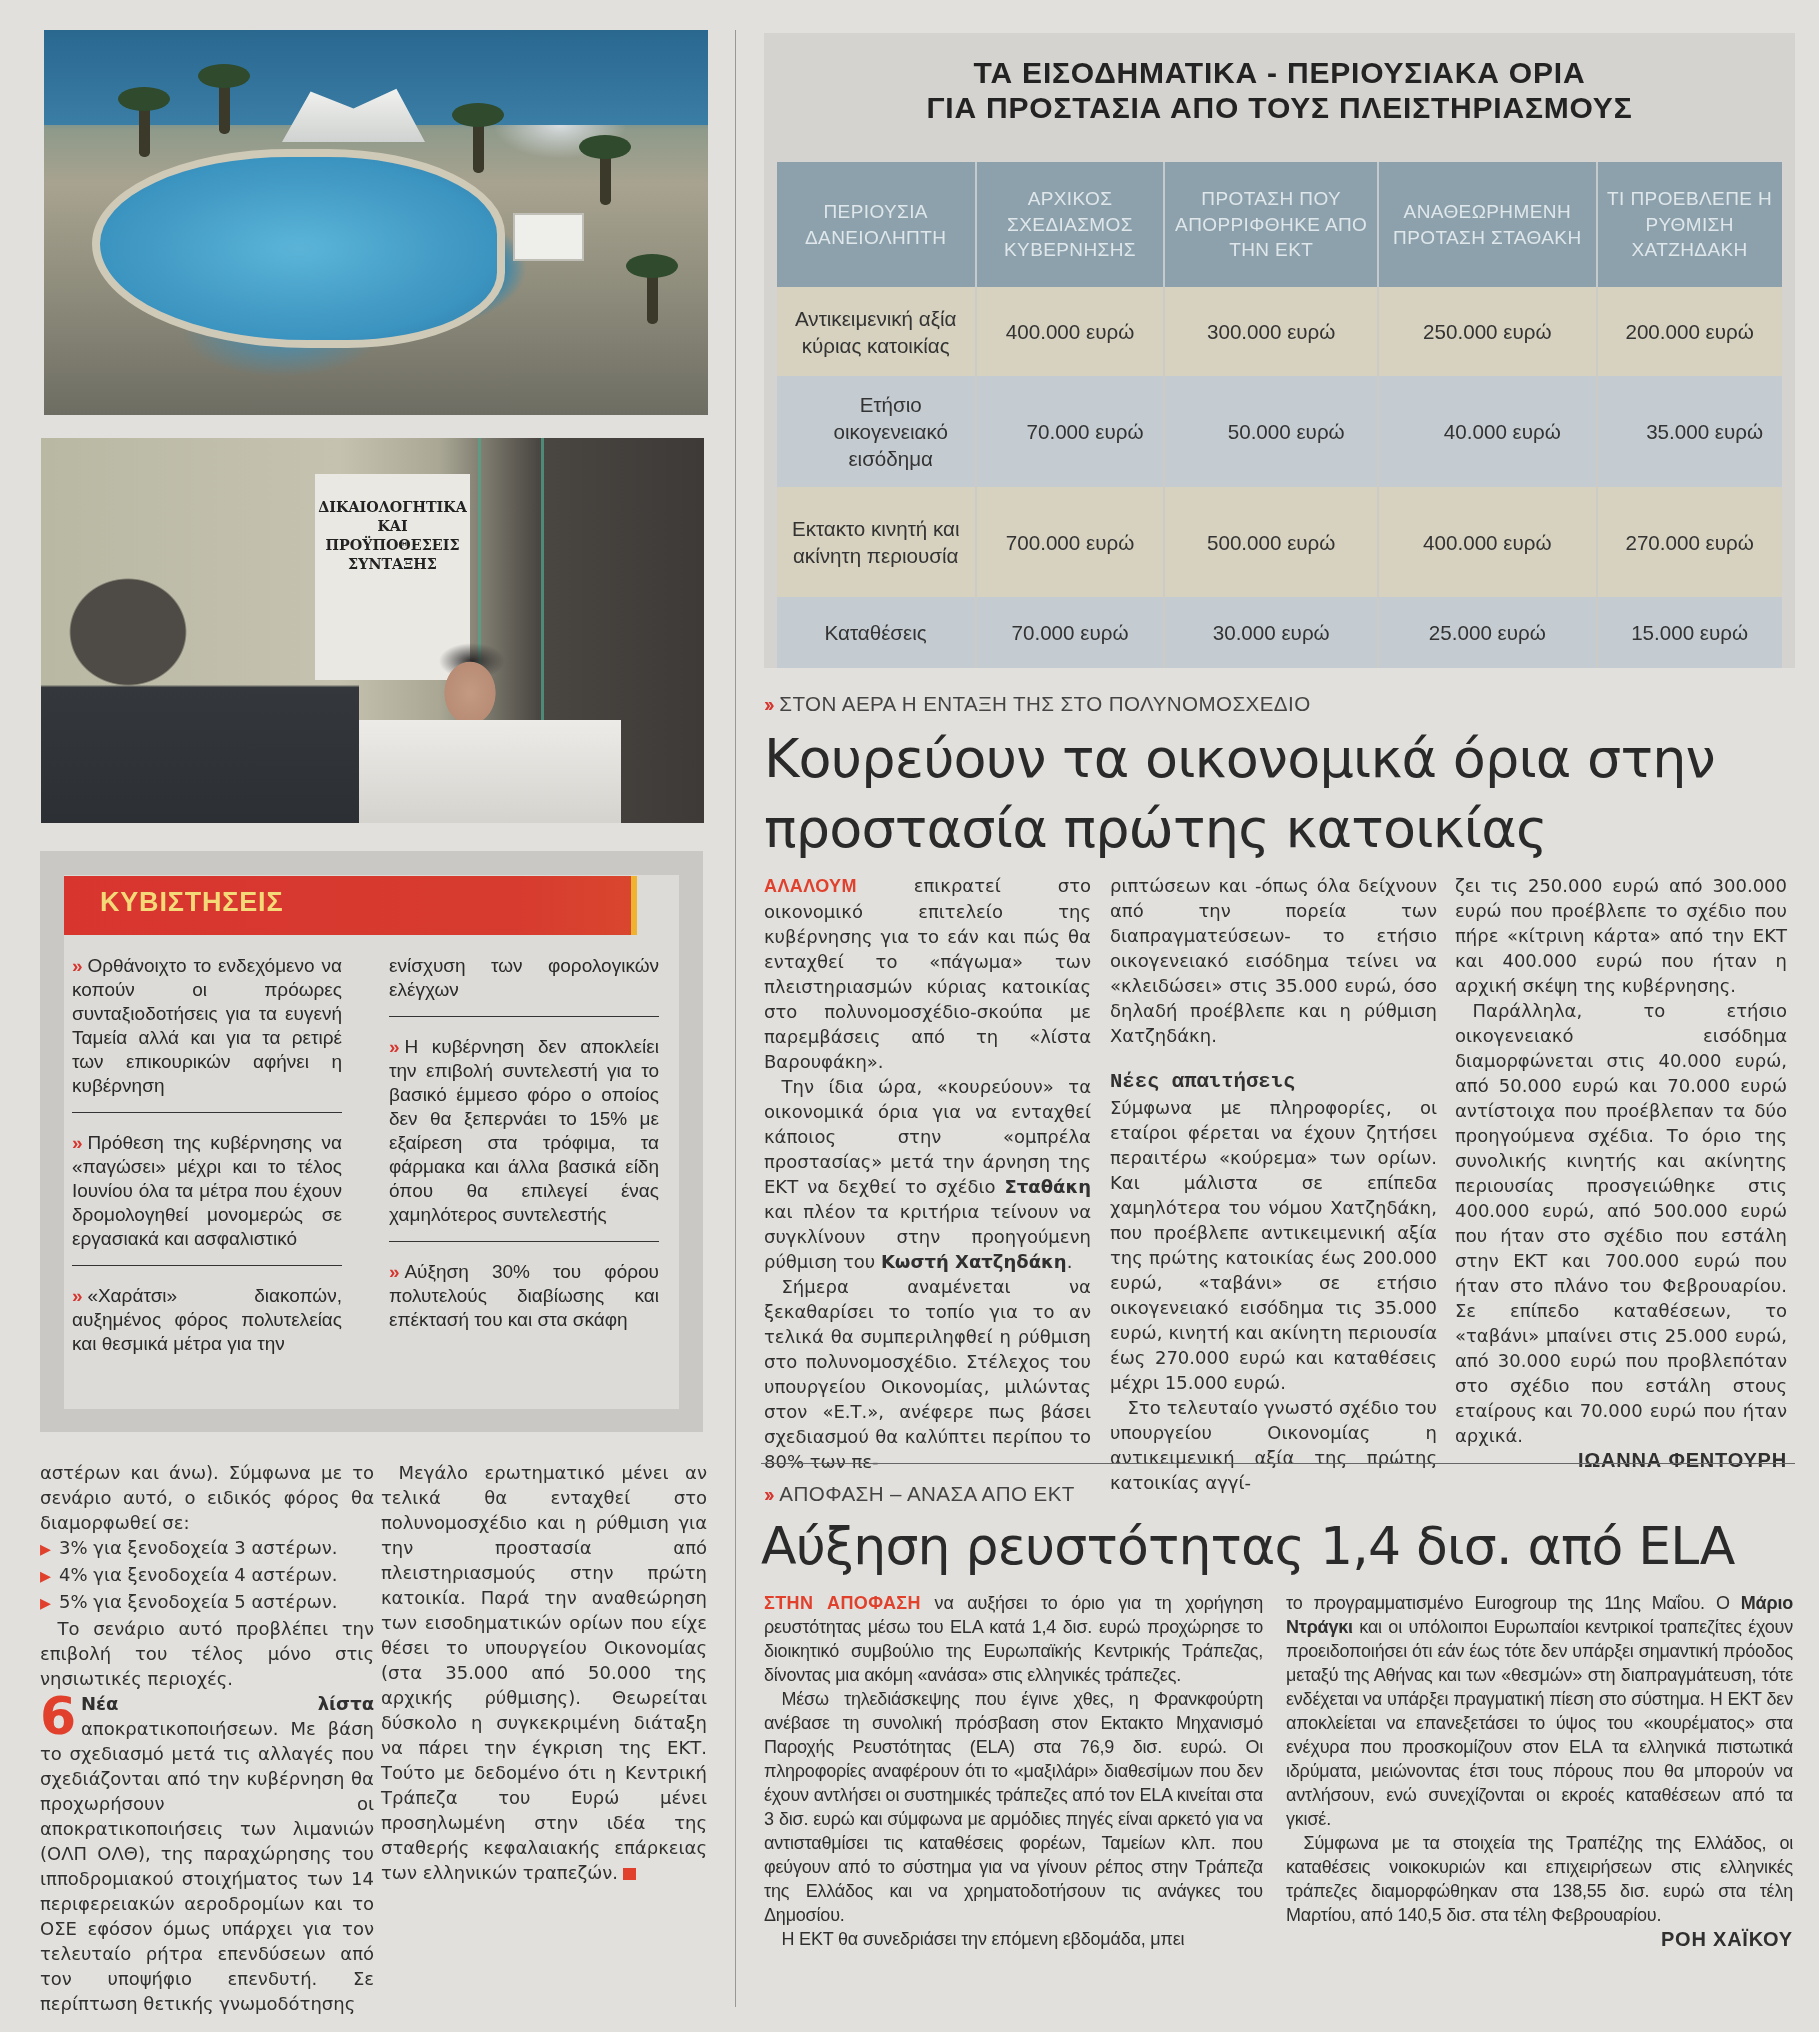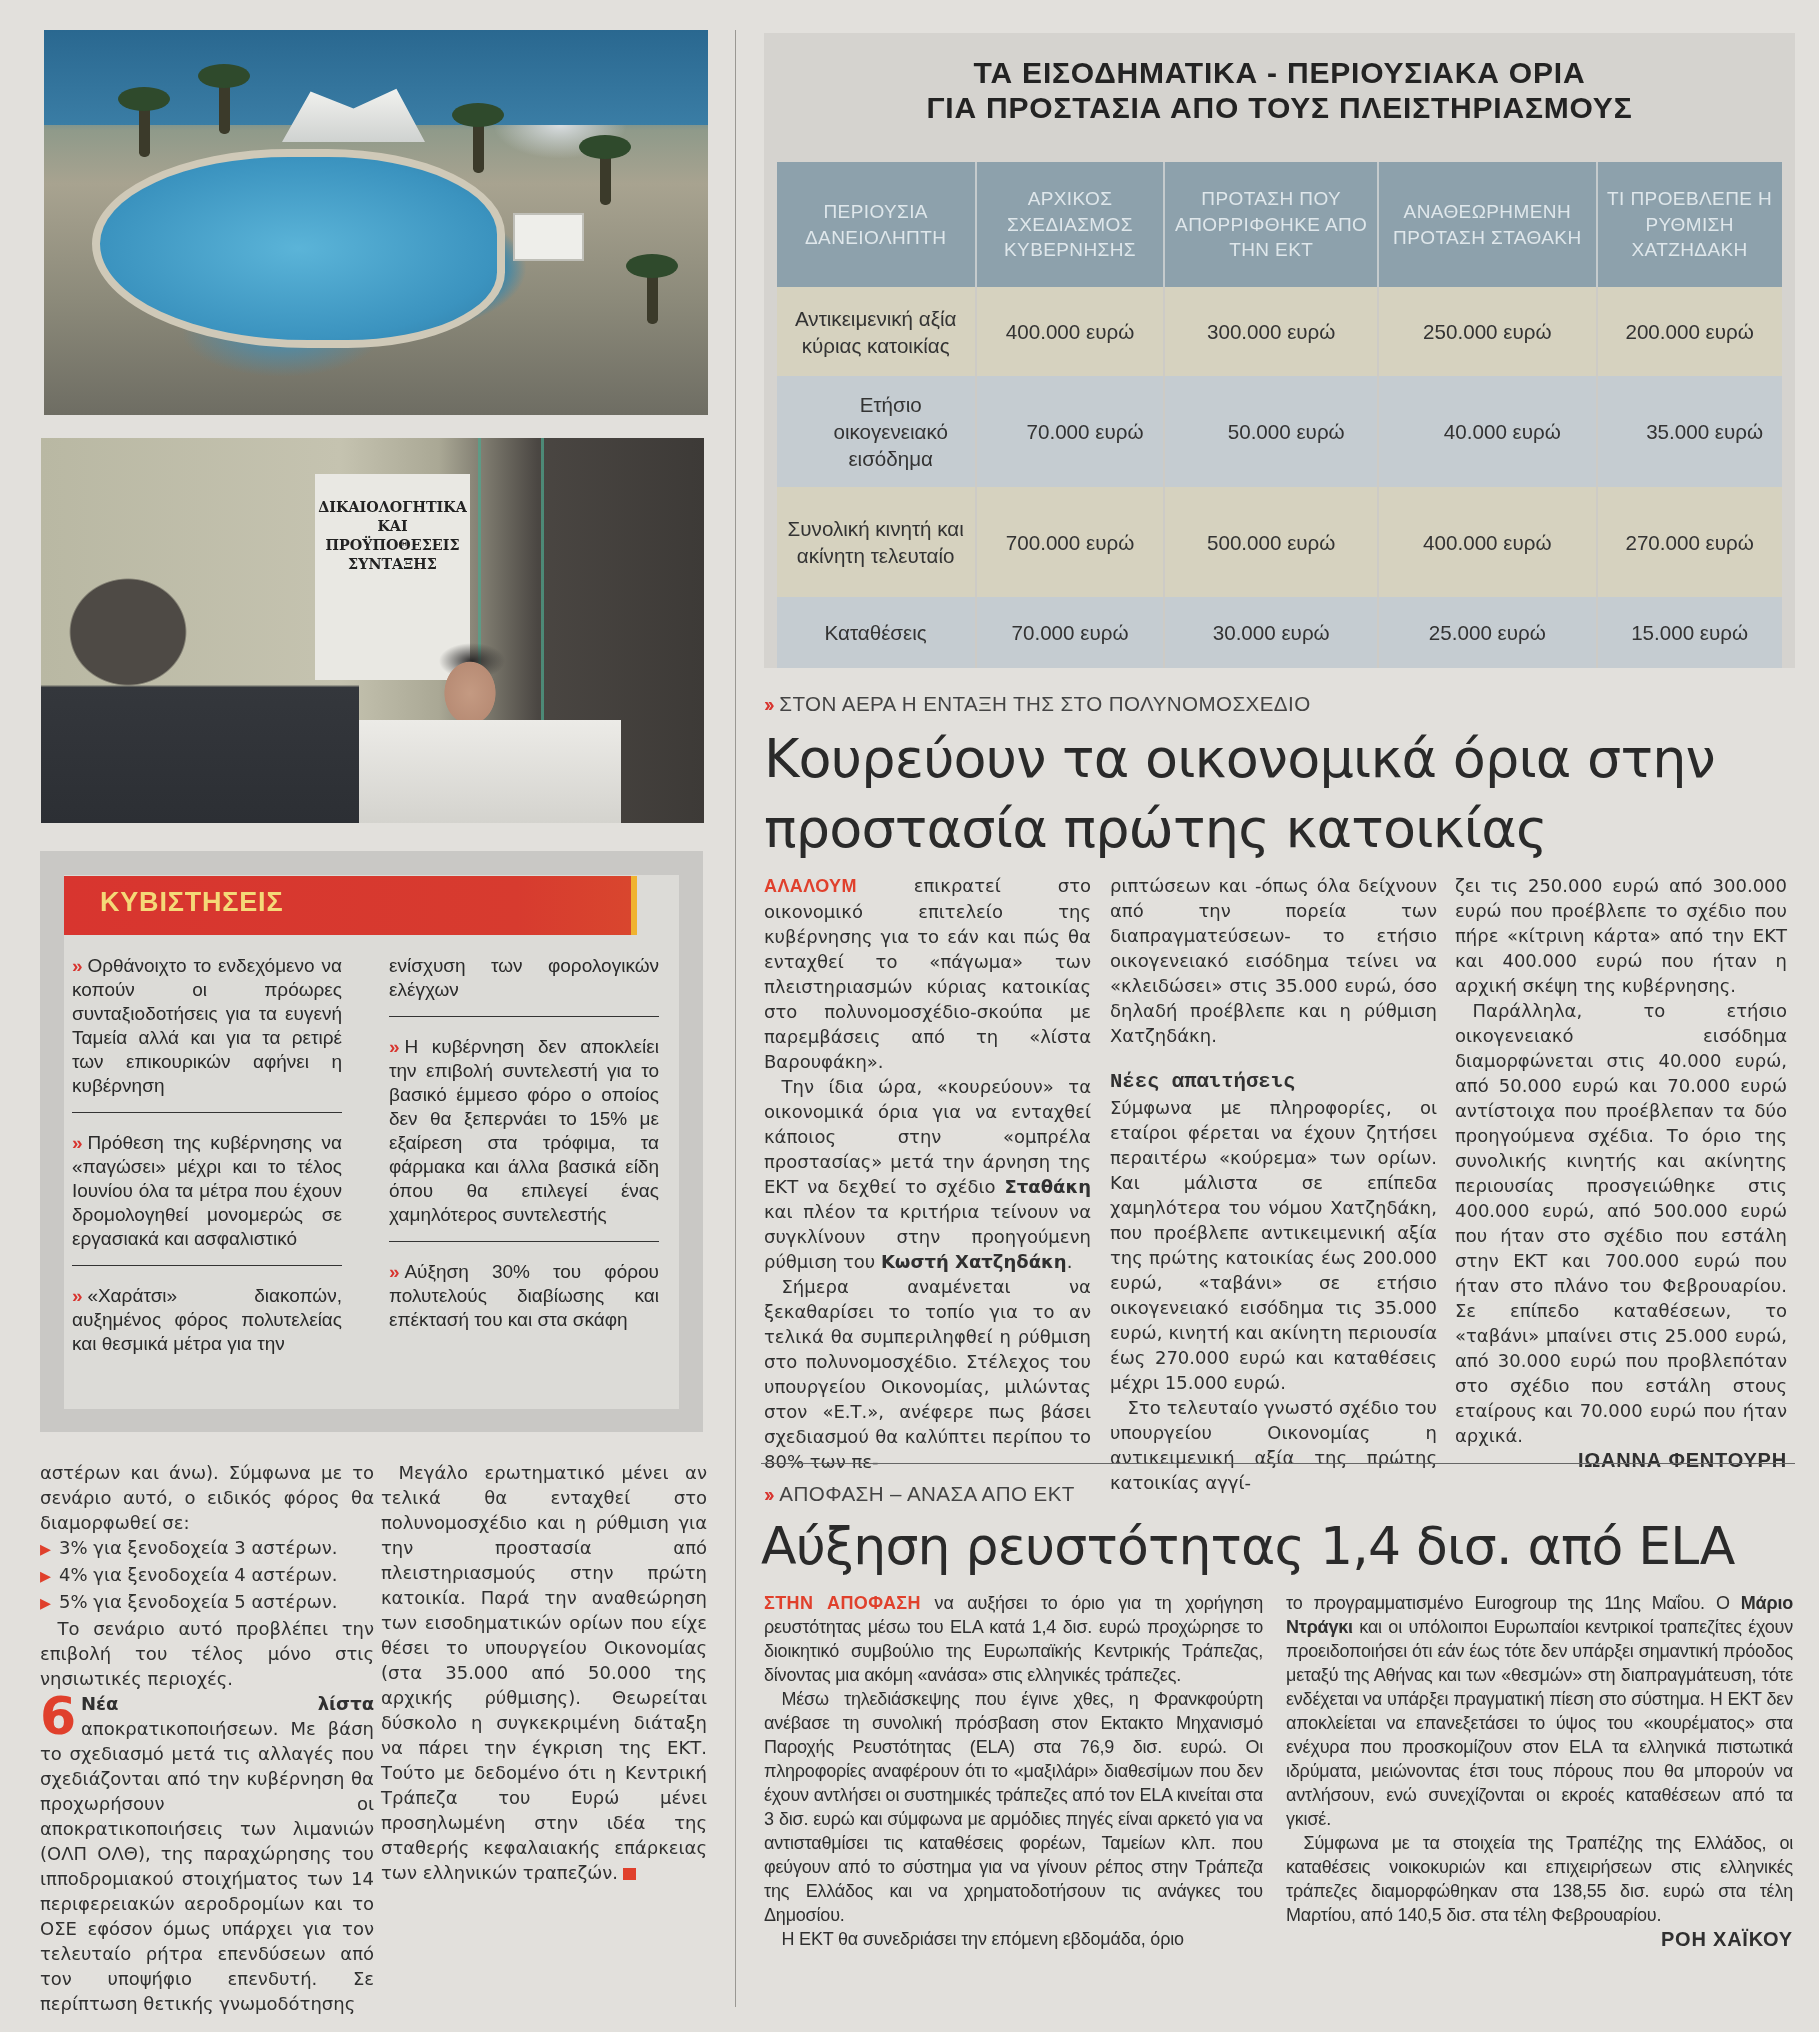--- a/index.html
+++ b/index.html
@@ -213,21 +213,21 @@
         <td>200.000 ευρώ</td>
       </tr>
       <tr class="r-1">
         <td class="label">Ετήσιο οικογενειακό εισόδημα</td>
         <td>70.000 ευρώ</td>
         <td>50.000 ευρώ</td>
         <td>40.000 ευρώ</td>
         <td>35.000 ευρώ</td>
       </tr>
       <tr class="r-2">
-        <td class="label">Συνολική κινητή και ακίνητη τελευταίο</td>
+        <td class="label">Εκτακτο κινητή και ακίνητη περιουσία</td>
         <td>700.000 ευρώ</td>
         <td>500.000 ευρώ</td>
         <td>400.000 ευρώ</td>
         <td>270.000 ευρώ</td>
       </tr>
       <tr class="r-3">
         <td class="label">Καταθέσεις</td>
         <td>70.000 ευρώ</td>
         <td>30.000 ευρώ</td>
         <td>25.000 ευρώ</td>
@@ -264,21 +264,21 @@
 <div class="abs hrule"></div>
 
 <div class="abs kicker kicker2">
   <span class="arrows">››</span><span>ΑΠΟΦΑΣΗ – ΑΝΑΣΑ ΑΠΟ ΕΚΤ</span>
 </div>
 <h1 class="abs headline headline2">Αύξηση ρευστότητας 1,4 δισ. από ELA</h1>
 
 <div class="abs narrow a2c1">
   <p style="text-indent:0"><span class="lead-red">ΣΤΗΝ ΑΠΟΦΑΣΗ</span> <span>να αυξήσει το όριο για τη χορήγηση ρευστότητας μέσω του ELA κατά 1,4 δισ. ευρώ προχώρησε το διοικητικό συμβούλιο της Ευρωπαϊκής Κεντρικής Τράπεζας, δίνοντας μια ακόμη «ανάσα» στις ελληνικές τράπεζες.</span></p>
   <p>Μέσω τηλεδιάσκεψης που έγινε χθες, η Φρανκφούρτη ανέβασε τη συνολική πρόσβαση στον Εκτακτο Μηχανισμό Παροχής Ρευστότητας (ELA) στα 76,9 δισ. ευρώ. Οι πληροφορίες αναφέρουν ότι το «μαξιλάρι» διαθεσίμων που δεν έχουν αντλήσει οι συστημικές τράπεζες από τον ELA κινείται στα 3 δισ. ευρώ και σύμφωνα με αρμόδιες πηγές είναι αρκετό για να αντισταθμίσει τις καταθέσεις φορέων, Ταμείων κλπ. που φεύγουν από το σύστημα για να γίνουν ρέπος στην Τράπεζα της Ελλάδος και να χρηματοδοτήσουν τις ανάγκες του Δημοσίου.</p>
-  <p>Η ΕΚΤ θα συνεδριάσει την επόμενη εβδομάδα, όριο</p>
+  <p>Η ΕΚΤ θα συνεδριάσει την επόμενη εβδομάδα, μπει</p>
 </div>
 
 <div class="abs narrow a2c2">
   <p style="text-indent:0"><span>το προγραμματισμένο Eurogroup της 11ης Μαΐου. Ο </span><span class="bold">Μάριο Ντράγκι</span><span> και οι υπόλοιποι Ευρωπαίοι κεντρικοί τραπεζίτες έχουν προειδοποιήσει ότι εάν έως τότε δεν υπάρξει σημαντική πρόοδος μεταξύ της Αθήνας και των «θεσμών» στη διαπραγμάτευση, τότε ενδέχεται να υπάρξει πραγματική πίεση στο σύστημα. Η ΕΚΤ δεν αποκλείεται να επανεξετάσει το ύψος του «κουρέματος» στα ενέχυρα που προσκομίζουν στον ELA τα ελληνικά πιστωτικά ιδρύματα, μειώνοντας έτσι τους πόρους που θα μπορούν να αντλήσουν, ενώ συνεχίζονται οι εκροές καταθέσεων από τα γκισέ.</span></p>
   <p>Σύμφωνα με τα στοιχεία της Τραπέζης της Ελλάδος, οι καταθέσεις νοικοκυριών και επιχειρήσεων στις ελληνικές τράπεζες διαμορφώθηκαν στα 138,55 δισ. ευρώ στα τέλη Μαρτίου, από 140,5 δισ. στα τέλη Φεβρουαρίου.</p>
   <div class="byline">ΡΟΗ ΧΑΪΚΟΥ</div>
 </div>
 
 <div class="abs col-text lc1">
   <p class="noindent">αστέρων και άνω). Σύμφωνα με το σενάριο αυτό, ο ειδικός φόρος θα διαμορφωθεί σε:</p>

